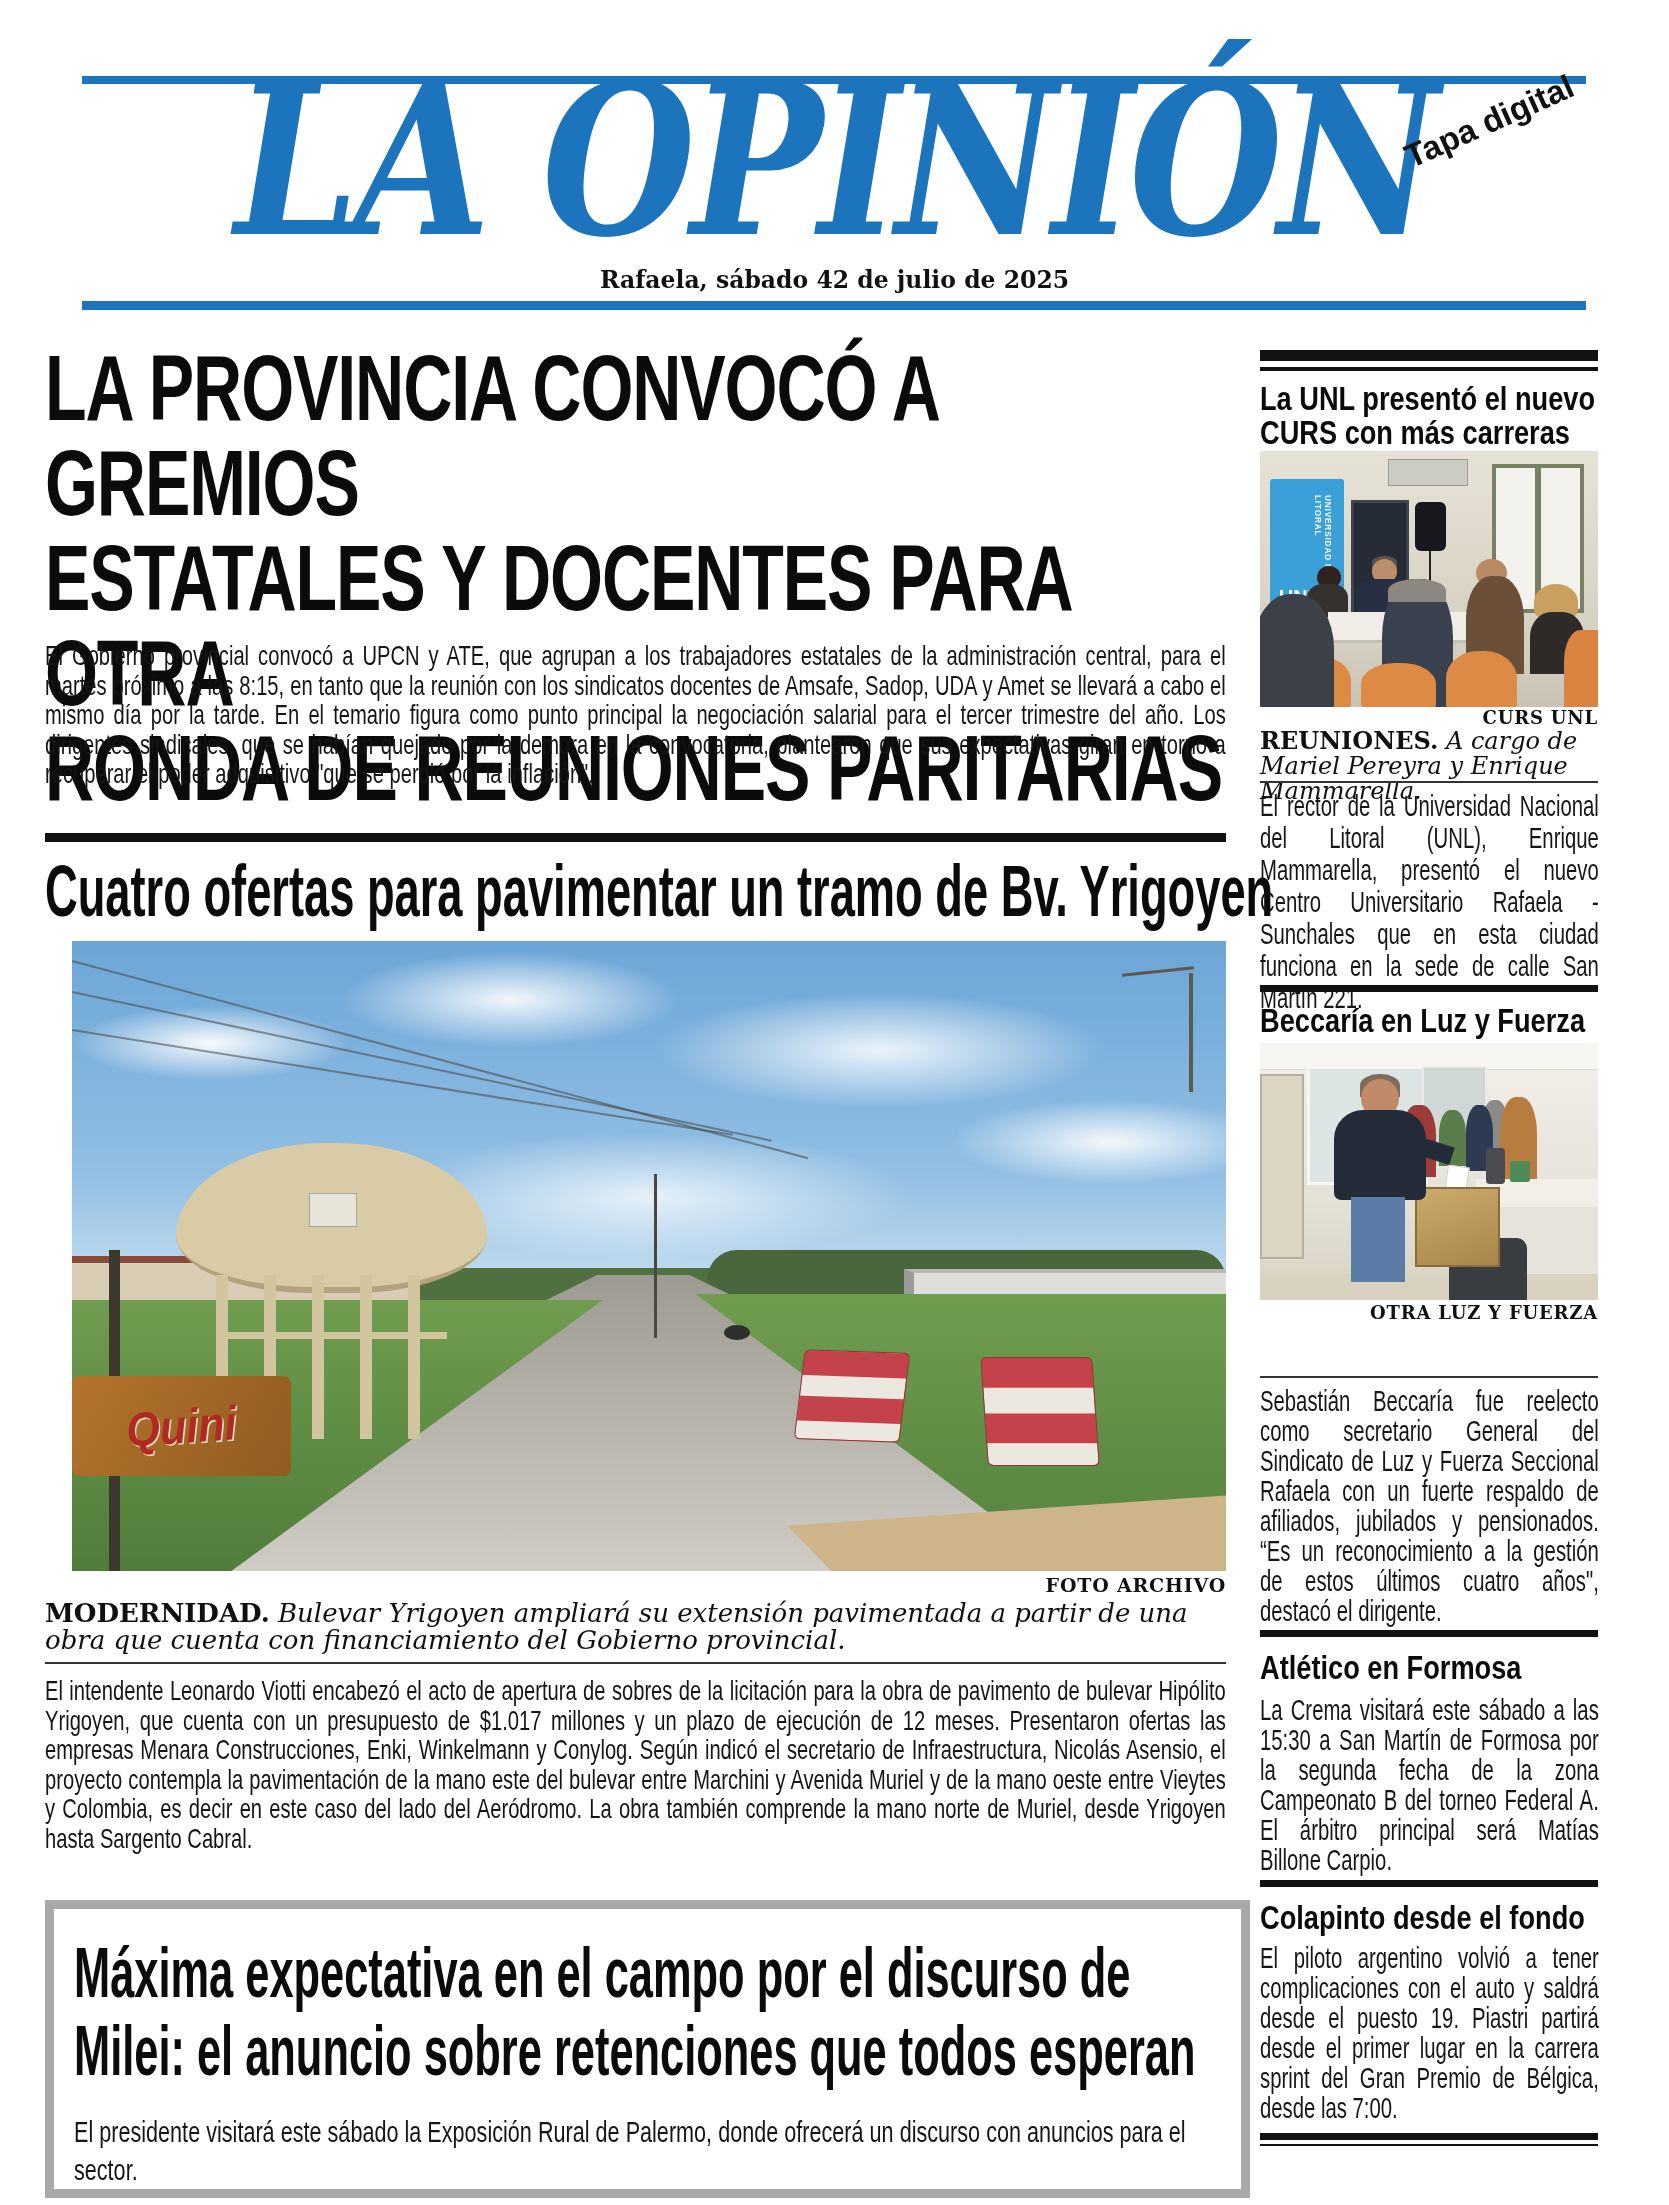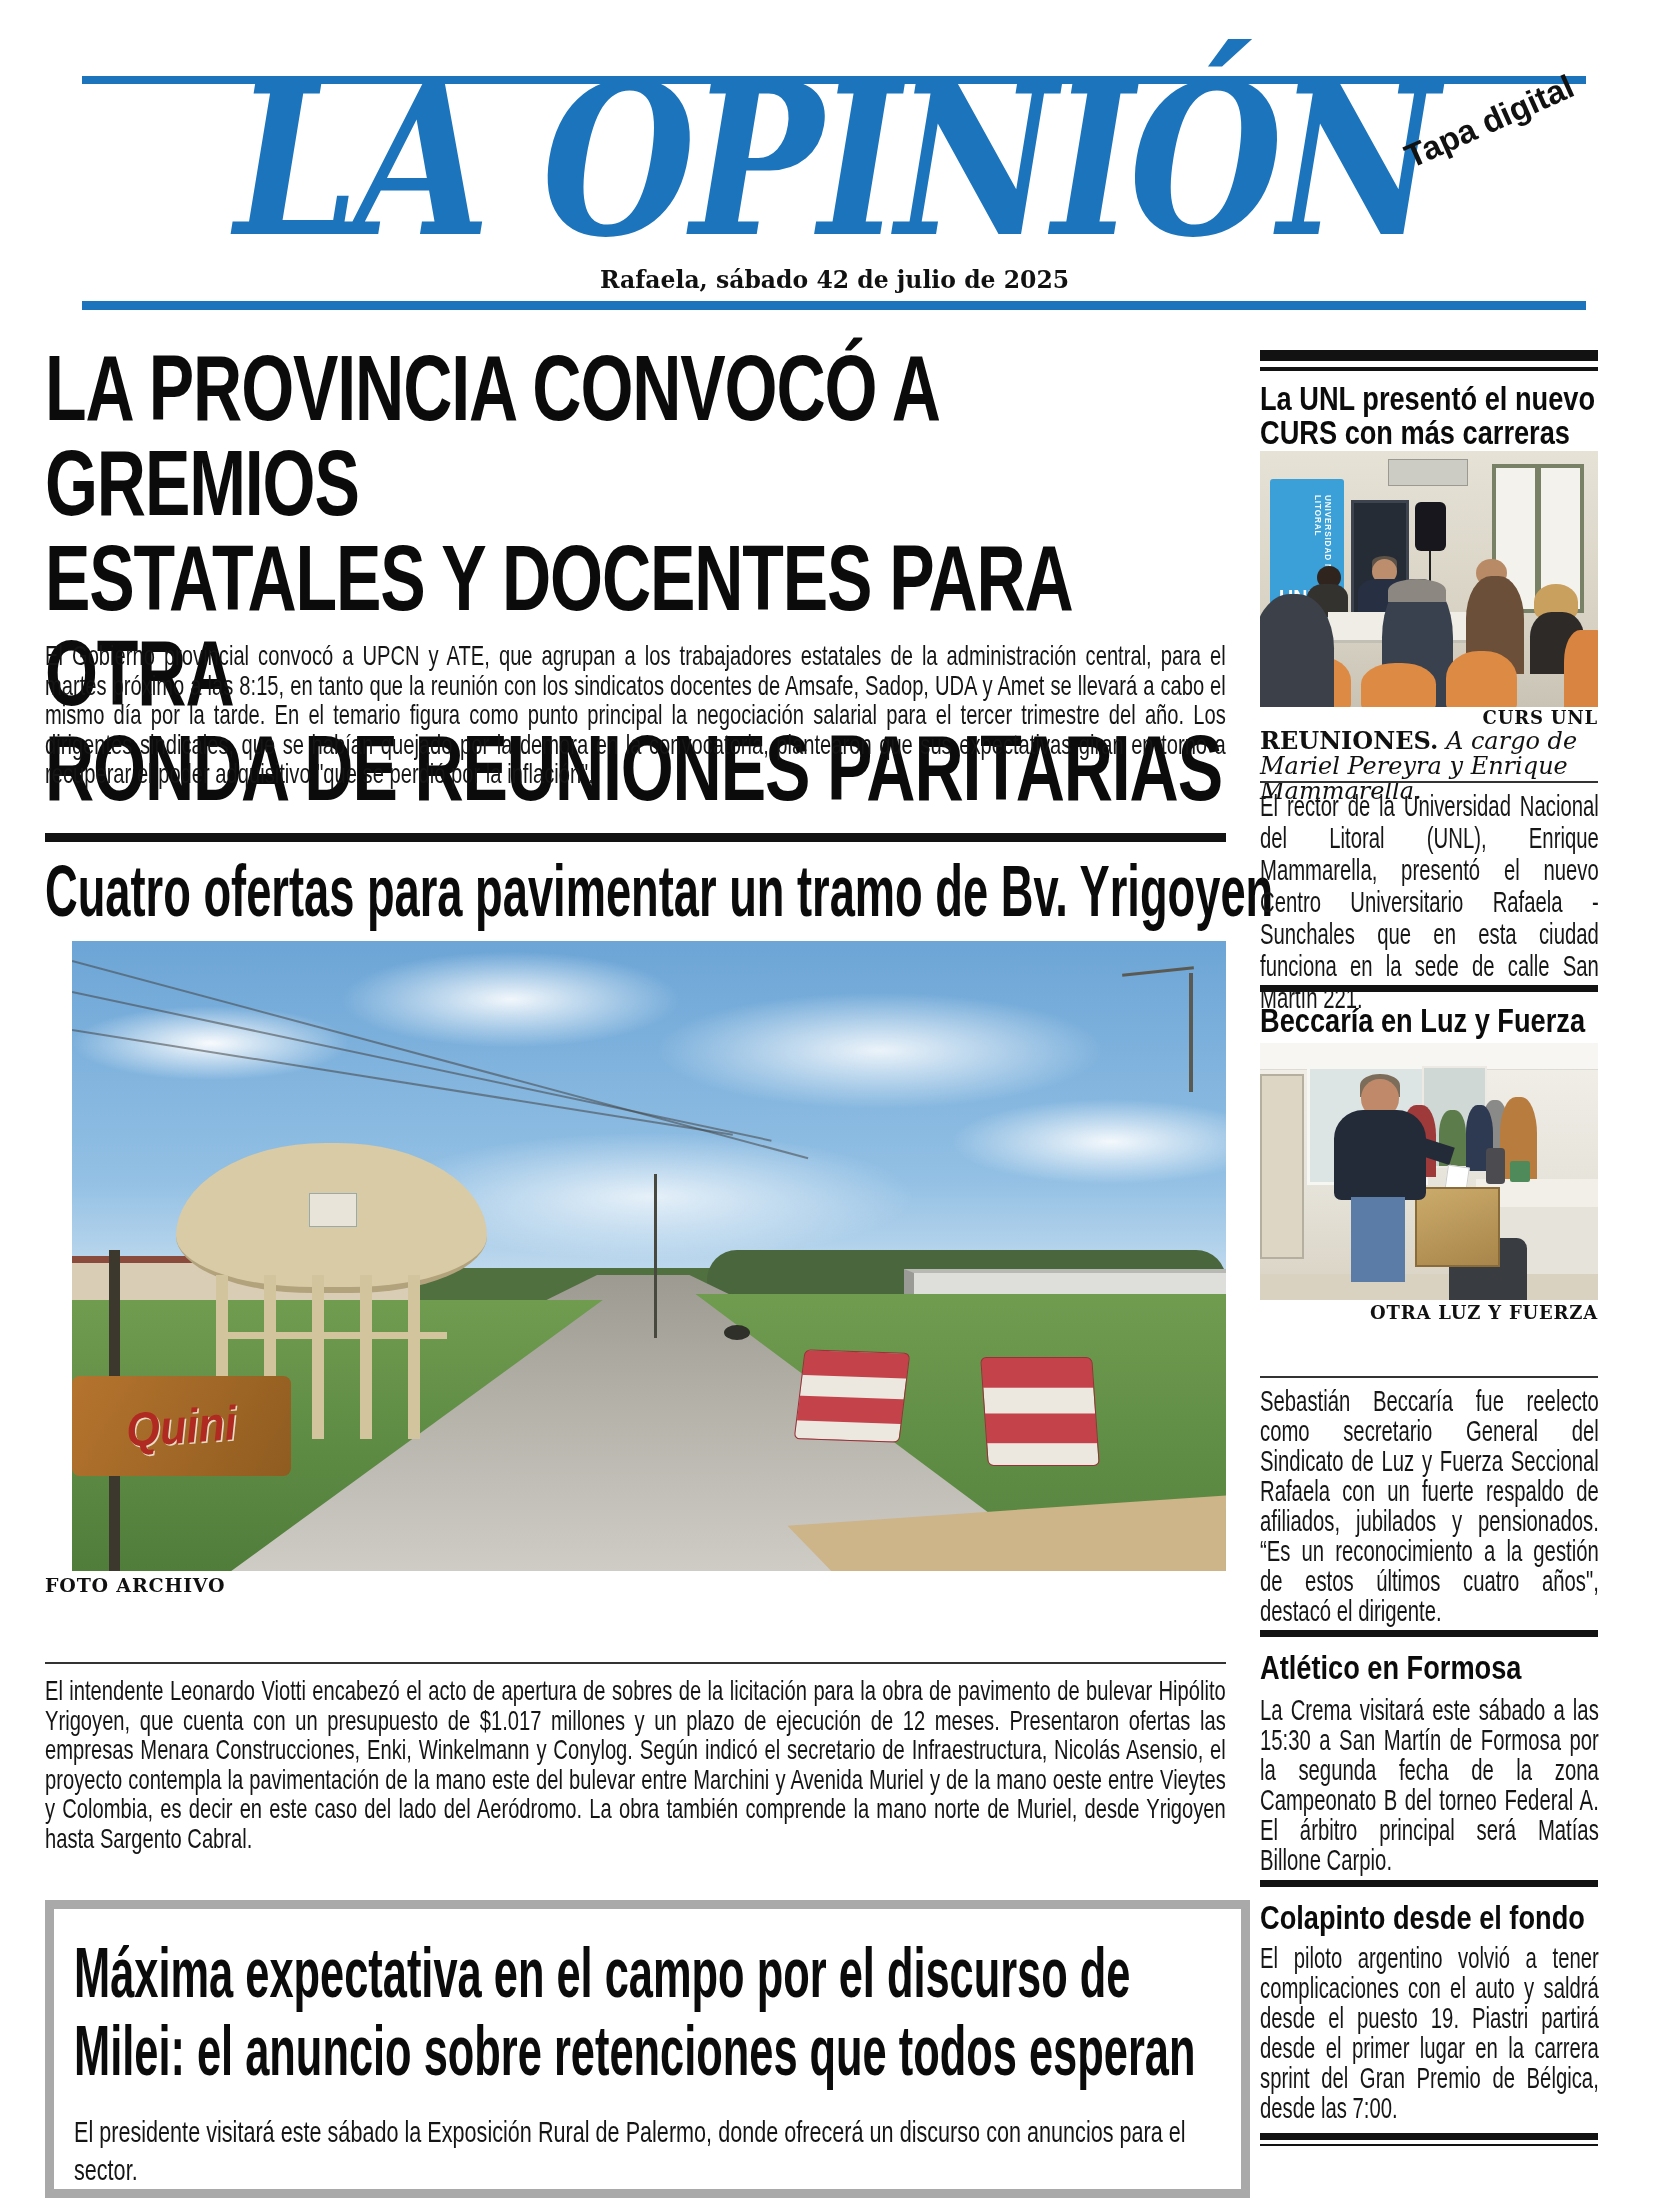--- a/index.html
+++ b/index.html
@@ -25,21 +25,21 @@
   
   #h1{left:45px;top:341px;width:1597px;transform:scaleX(.74);
       font-weight:700;font-size:92px;line-height:95px;letter-spacing:-1.5px;
       white-space:pre-line;color:#0b0b0b;}
   .bodytxt{font-size:28px;line-height:29.5px;text-align:justify;color:#151515;
            transform:scaleX(.72);letter-spacing:0;}
   #body1{left:45px;top:641px;width:1640px;}
   #rule-main-1{left:45px;top:833px;width:1181px;height:9px;}
   #h2{left:45px;top:852px;width:1904px;transform:scaleX(.62);
       font-weight:700;font-size:73px;line-height:77px;color:#0b0b0b;white-space:nowrap;}
-  #credit-main{left:45px;top:1574px;width:1181px;
+  #credit-main{left:45px;top:1574px;width:1181px;text-align:right;
                font-family:"DejaVu Serif",serif;font-weight:700;font-size:19px;letter-spacing:0.8px;}
   .caption{font-family:"DejaVu Serif",serif;font-size:26px;line-height:26.5px;color:#101010;}
   .cap-lead{font-weight:700;}
   .cap-rest{font-style:italic;}
   #caption-main{left:45px;top:1600px;width:1181px;}
   #rule-main-2{left:45px;top:1662px;width:1181px;height:2.3px;background:#333;}
   #body2{left:45px;top:1676px;width:1640px;}
 
   
   #box3{left:45px;top:1900px;width:1205px;height:298px;border:9.8px solid #a9a9a9;
@@ -227,20 +227,23 @@
     <div class="ph" id="ph-lamp-arm"></div>
     <div class="ph" id="ph-quini">
       <span>Quini</span>
     </div>
     <div class="ph" id="ph-culvert"></div>
     <div class="ph ph-barrier" id="ph-barrier1"></div>
     <div class="ph ph-barrier" id="ph-barrier2"></div>
   </div>
 
   <div class="abs" id="credit-main">FOTO ARCHIVO</div>
+  <div class="abs caption" id="caption-main">
+    <span class="cap-lead">MODERNIDAD.</span><span class="cap-rest"> Bulevar Yrigoyen ampliará su extensión pavimentada a partir de una obra que cuenta con financiamiento del Gobierno provincial.</span>
+  </div>
   <div class="abs" id="rule-main-2"></div>
   <div class="abs cond bodytxt" id="body2">El intendente Leonardo Viotti encabezó el acto de apertura de sobres de la licitación para la obra de pavimento de bulevar Hipólito Yrigoyen, que cuenta con un presupuesto de $1.017 millones y un plazo de ejecución de 12 meses. Presentaron ofertas las empresas Menara Construcciones, Enki, Winkelmann y Conylog. Según indicó el secretario de Infraestructura, Nicolás Asensio, el proyecto contempla la pavimentación de la mano este del bulevar entre Marchini y Avenida Muriel y de la mano oeste entre Vieytes y Colombia, es decir en este caso del lado del Aeródromo. La obra también comprende la mano norte de Muriel, desde Yrigoyen hasta Sargento Cabral.</div>
 
   <div class="abs" id="box3"></div>
   <div class="abs cond" id="h3">Máxima expectativa en el campo por el discurso de
 Milei: el anuncio sobre retenciones que todos esperan</div>
   <div class="abs cond bodytxt" id="body3">El presidente visitará este sábado la Exposición Rural de Palermo, donde ofrecerá un discurso con anuncios para el sector.</div>
 
   <div class="abs" id="sb-bar-thick"></div>
   <div class="abs" id="sb-bar-thin"></div>

